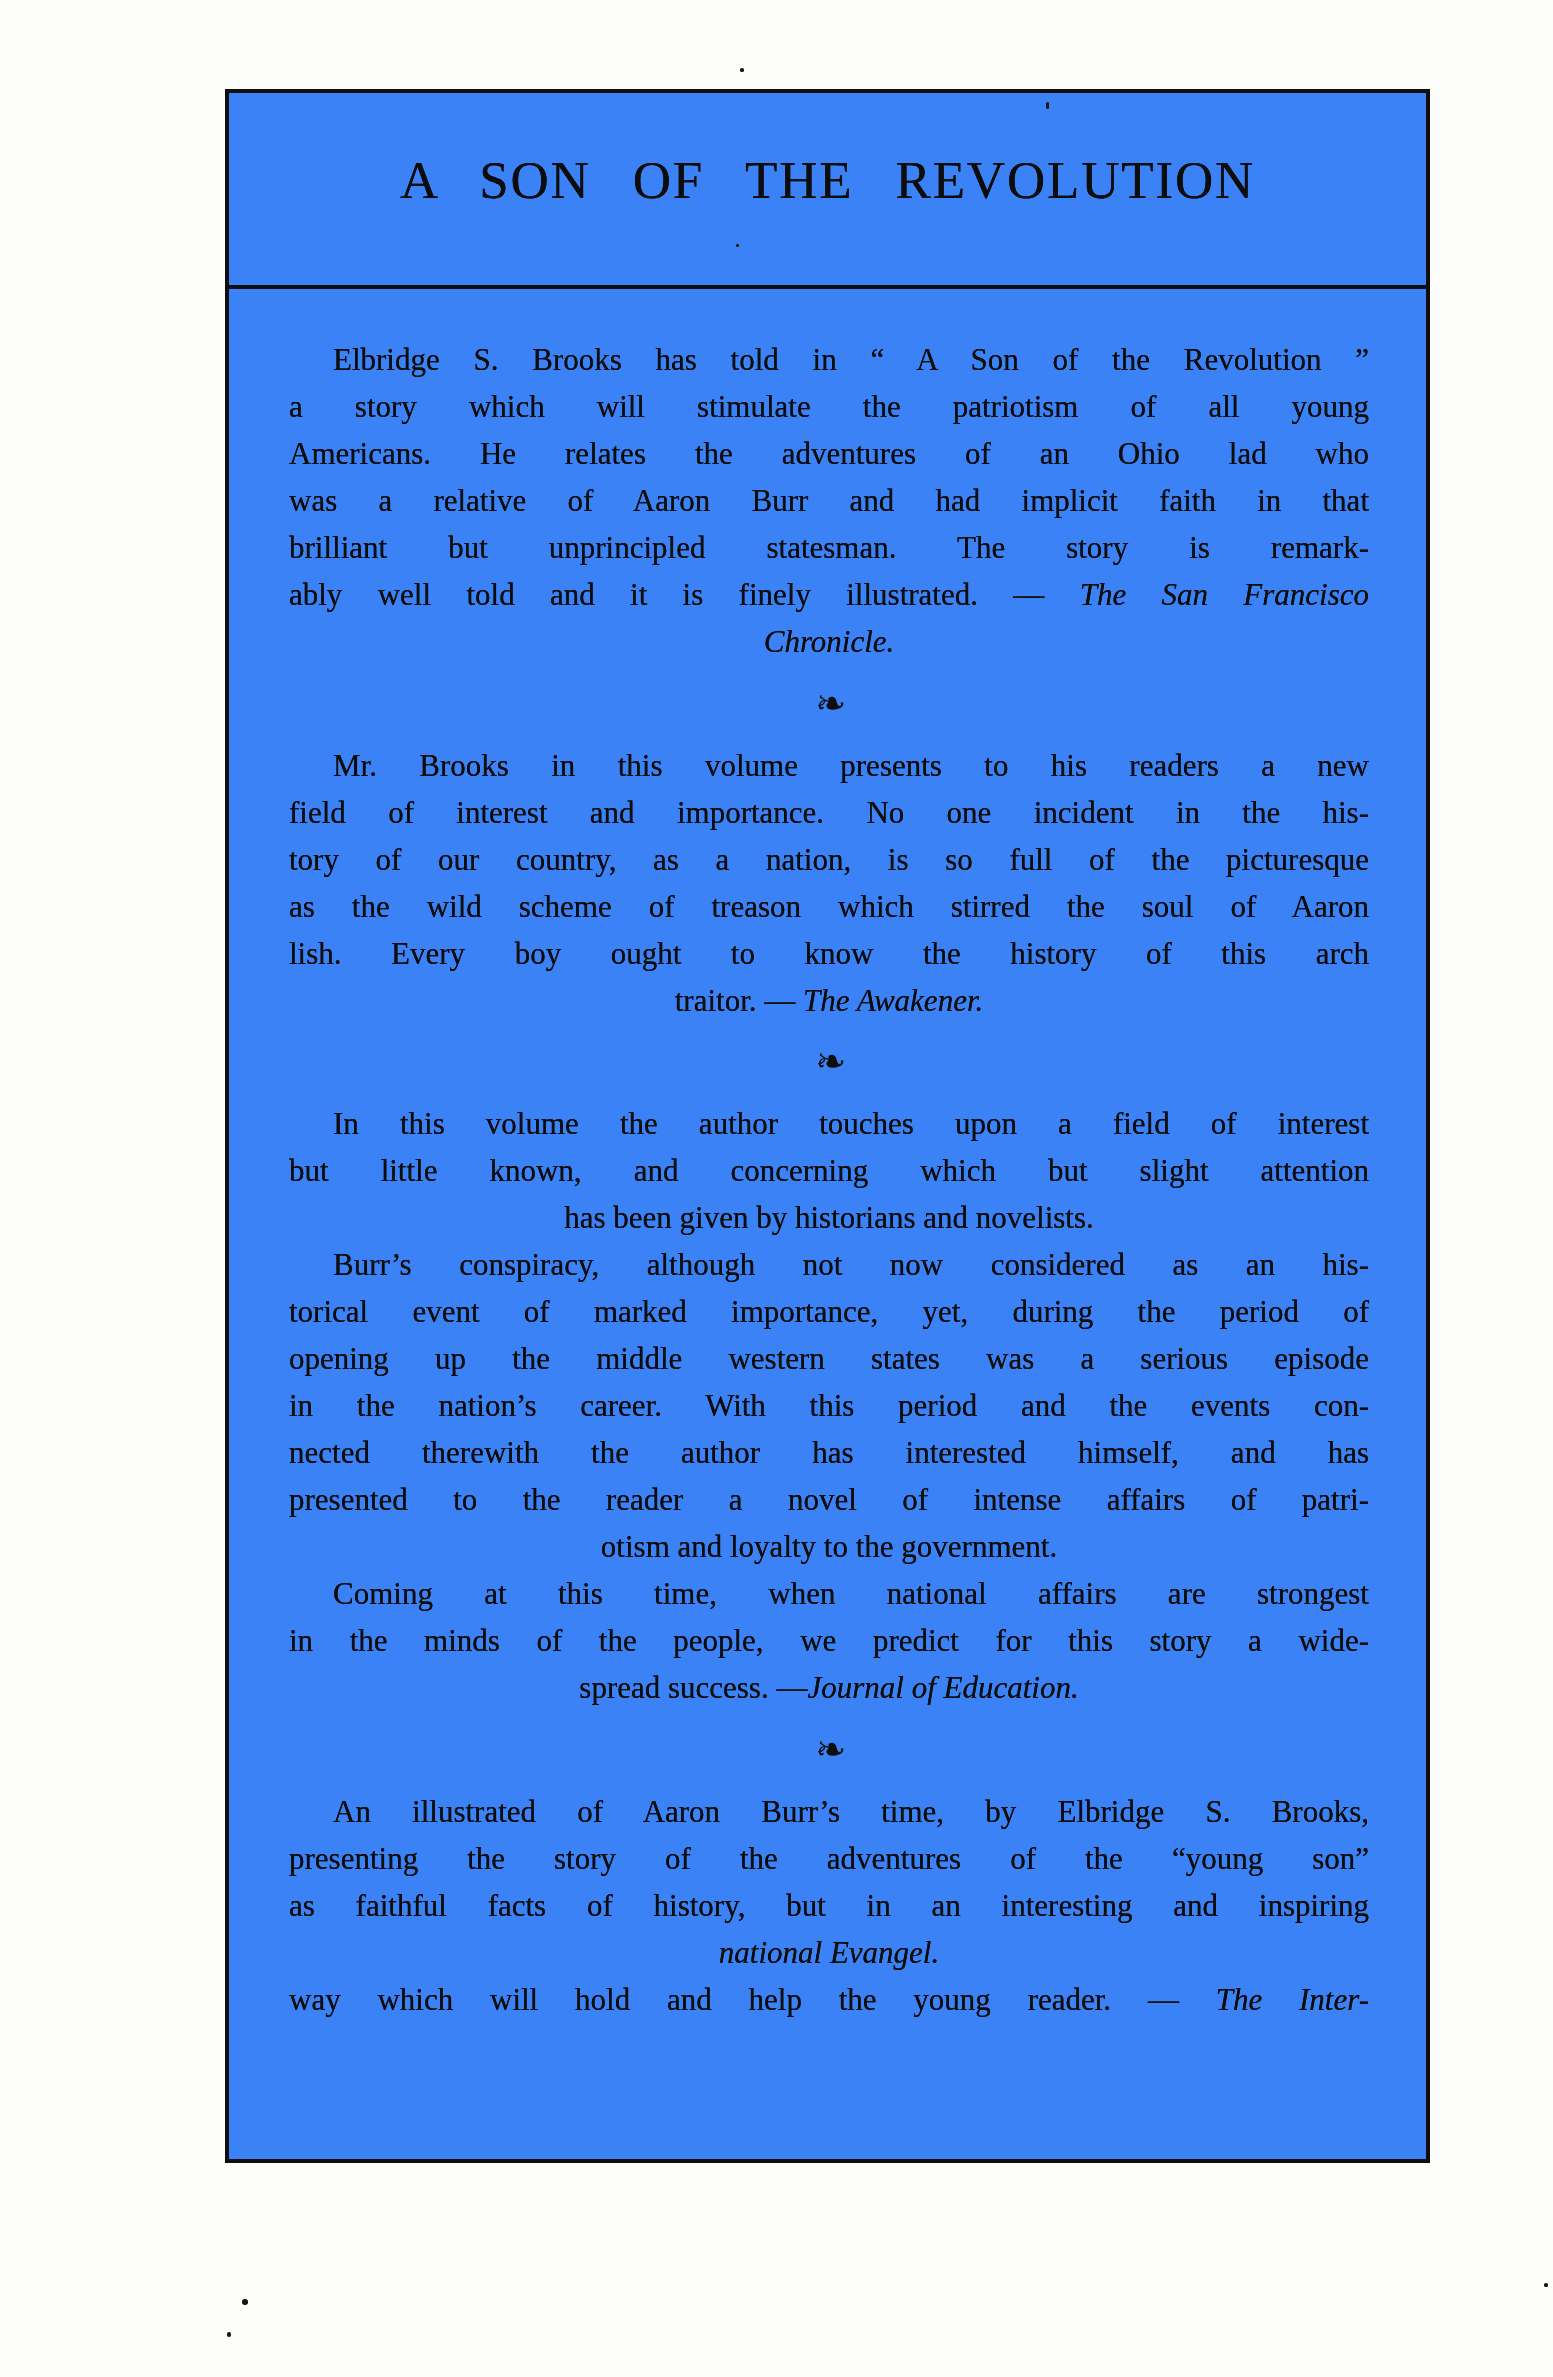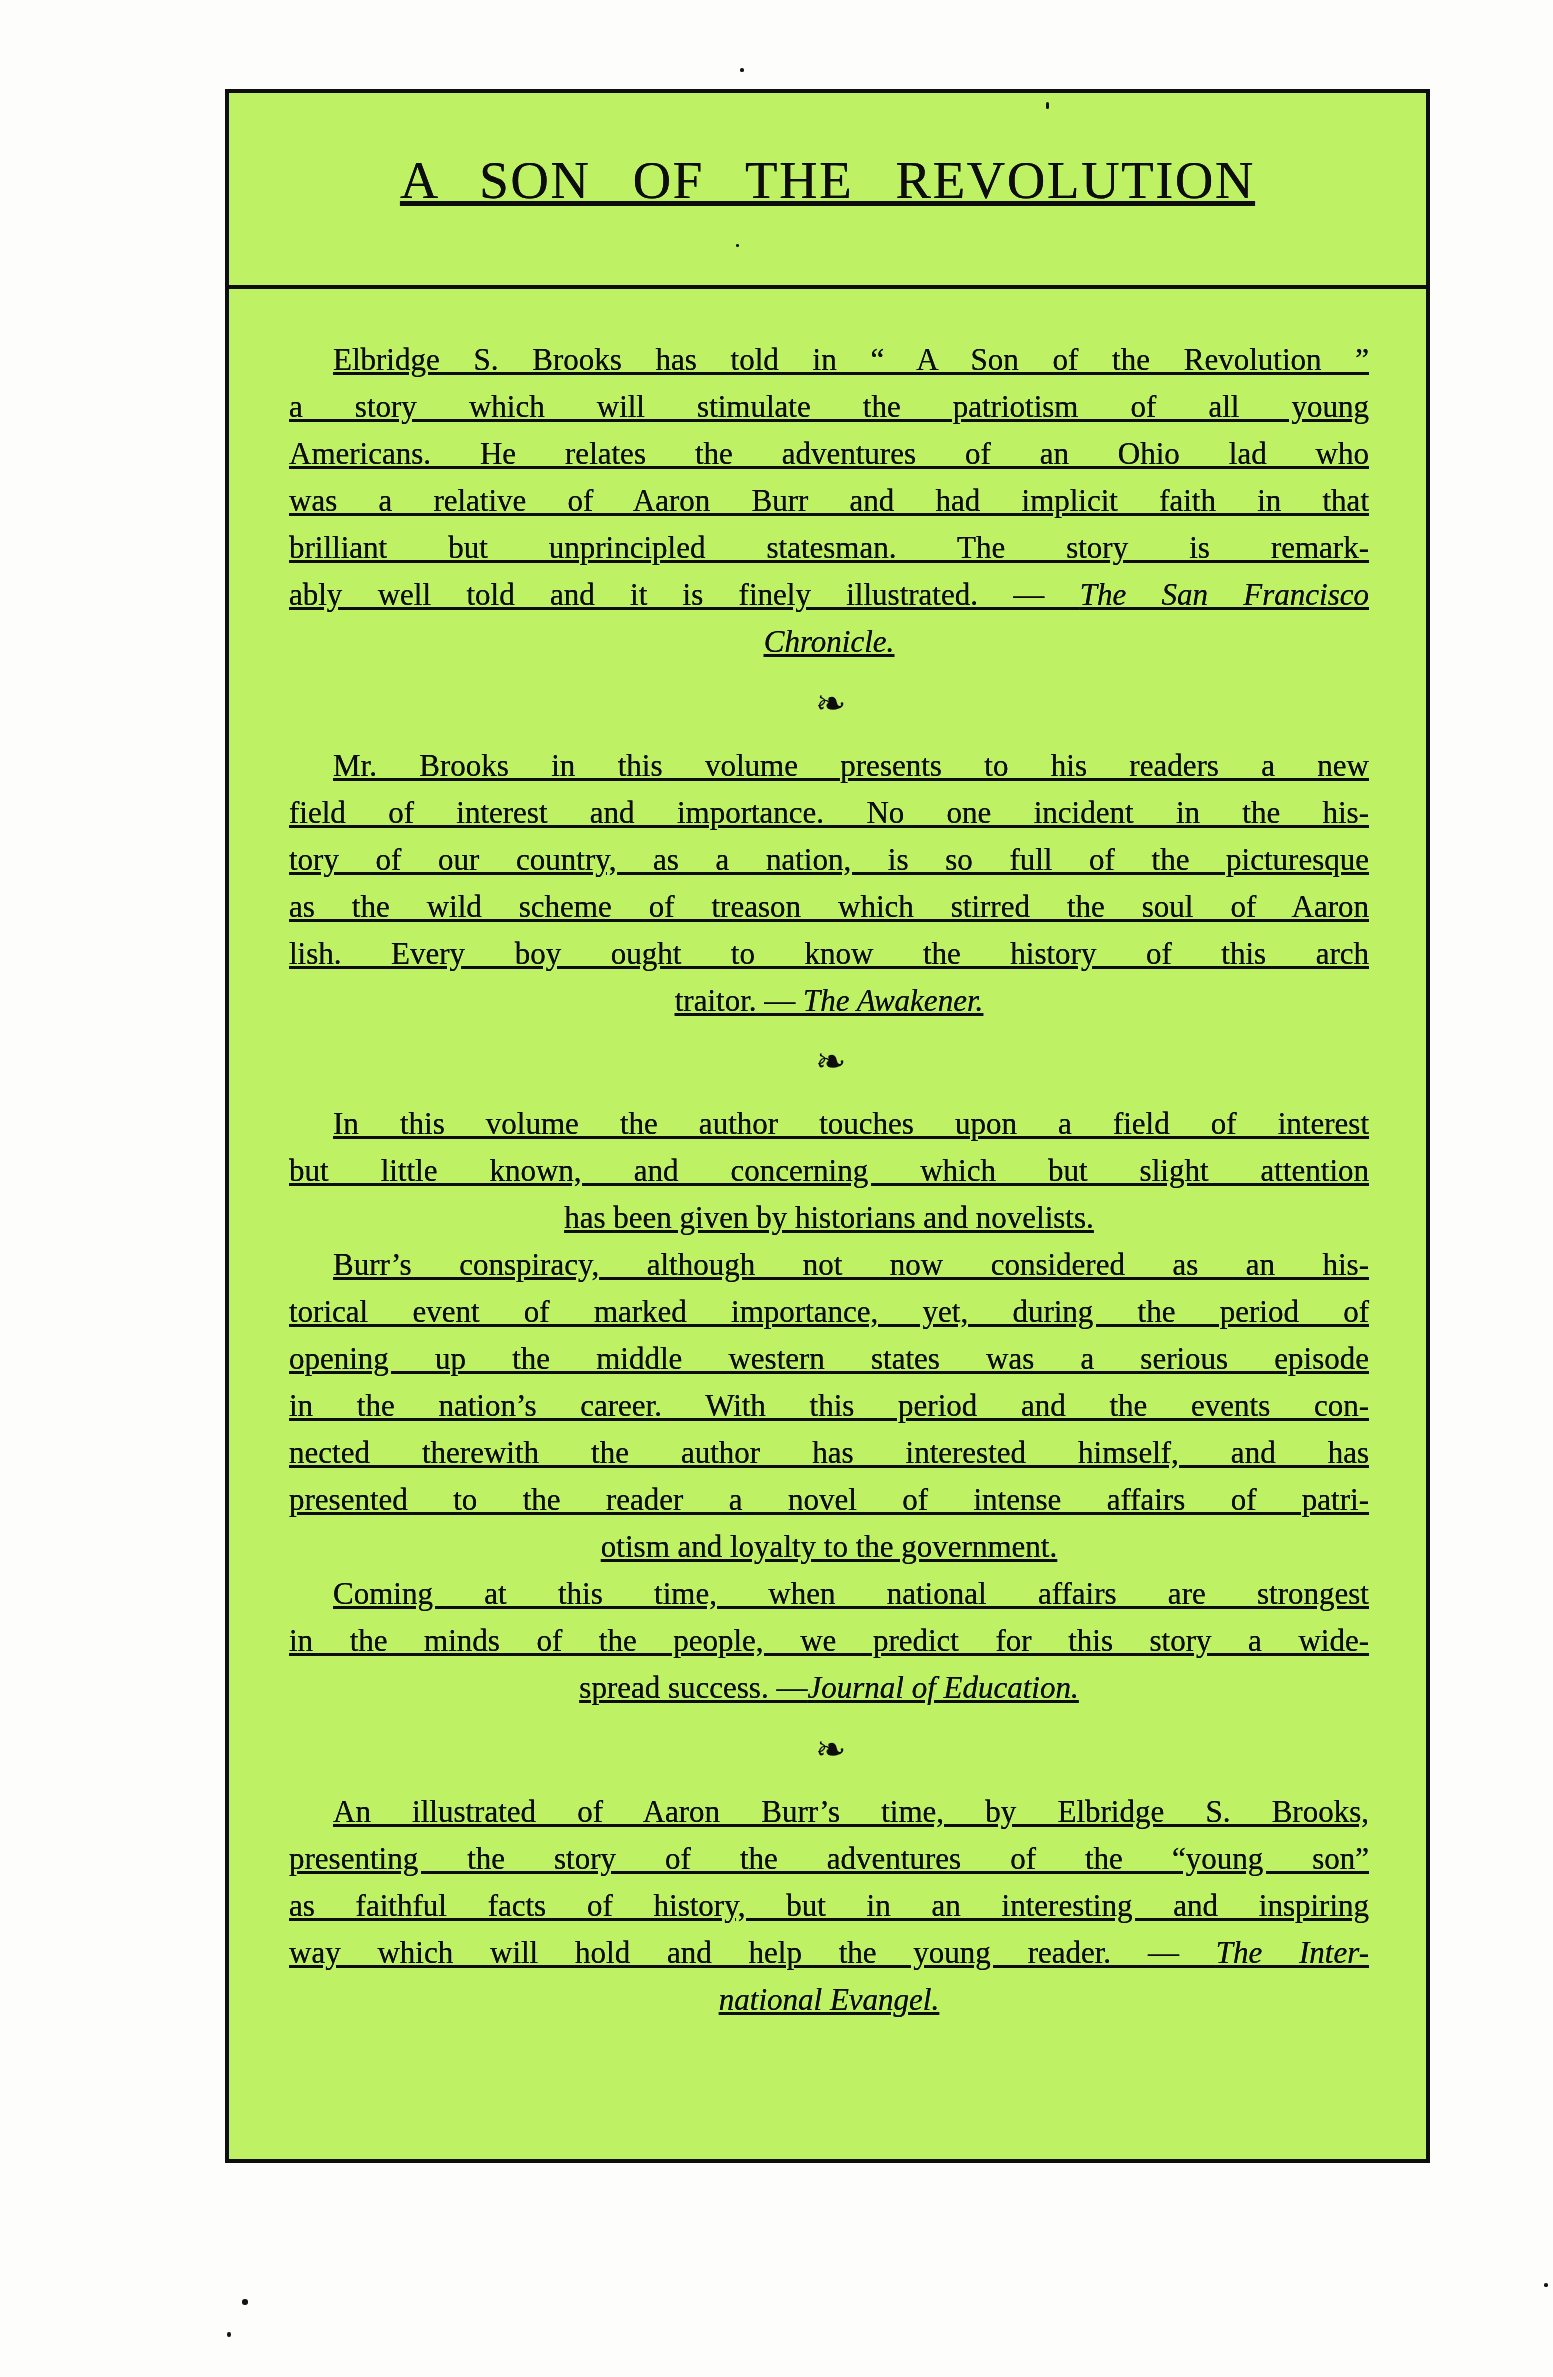--- a/index.html
+++ b/index.html
@@ -13,22 +13,21 @@
     color: #0d0d0d;
   }
   .frame {
     position: absolute;
     left: 225px;
     top: 89px;
     width: 1205px;
     height: 2074px;
     border: 4.6px solid #0e0e0e;
     box-sizing: border-box;
-    background: #bef264;
-    text-decoration: underline;
+    background: #3b82f6;
   }
   .header {
     height: 192px;
     box-sizing: border-box;
   }
   .title {
     margin: 0;
     padding-top: 57px;
     text-align: center;
     font-size: 53px;
@@ -127,22 +126,22 @@
       <div class="para">
         <div class="line indent just"><span class="rom">Coming at this time, when national affairs are strongest</span></div>
         <div class="line just"><span class="rom">in the minds of the people, we predict for this story a wide-</span></div>
         <div class="line"><span class="rom">spread success. —</span><span class="ital">Journal of Education.</span></div>
       </div>
       <div class="fleuron-row"><span class="fleuron">❧</span></div>
       <div class="para">
         <div class="line indent just"><span class="rom">An illustrated of Aaron Burr’s time, by Elbridge S. Brooks,</span></div>
         <div class="line just"><span class="rom">presenting the story of the adventures of the “young son”</span></div>
         <div class="line just"><span class="rom">as faithful facts of history, but in an interesting and inspiring</span></div>
+        <div class="line"><span class="ital">national Evangel.</span></div>
         <div class="line just"><span class="rom">way which will hold and help the young reader. — </span><span class="ital">The Inter-</span></div>
-        <div class="line"><span class="ital">national Evangel.</span></div>
       </div>
     </div>
 </div>
 
 <div class="speck" style="left:740px; top:68px; width:3.7px; height:3.7px;"></div>
 <div class="speck" style="left:1046px; top:102px; width:2.7px; height:7.3px; border-radius:1.8px;"></div>
 <div class="speck" style="left:736px; top:244px; width:2.7px; height:2.7px;"></div>
 <div class="speck" style="left:242px; top:2299px; width:5.5px; height:5.5px;"></div>
 <div class="speck" style="left:227px; top:2332px; width:3.7px; height:4.6px;"></div>
 <div class="speck" style="left:1544px; top:2283px; width:3.7px; height:3.7px;"></div>

